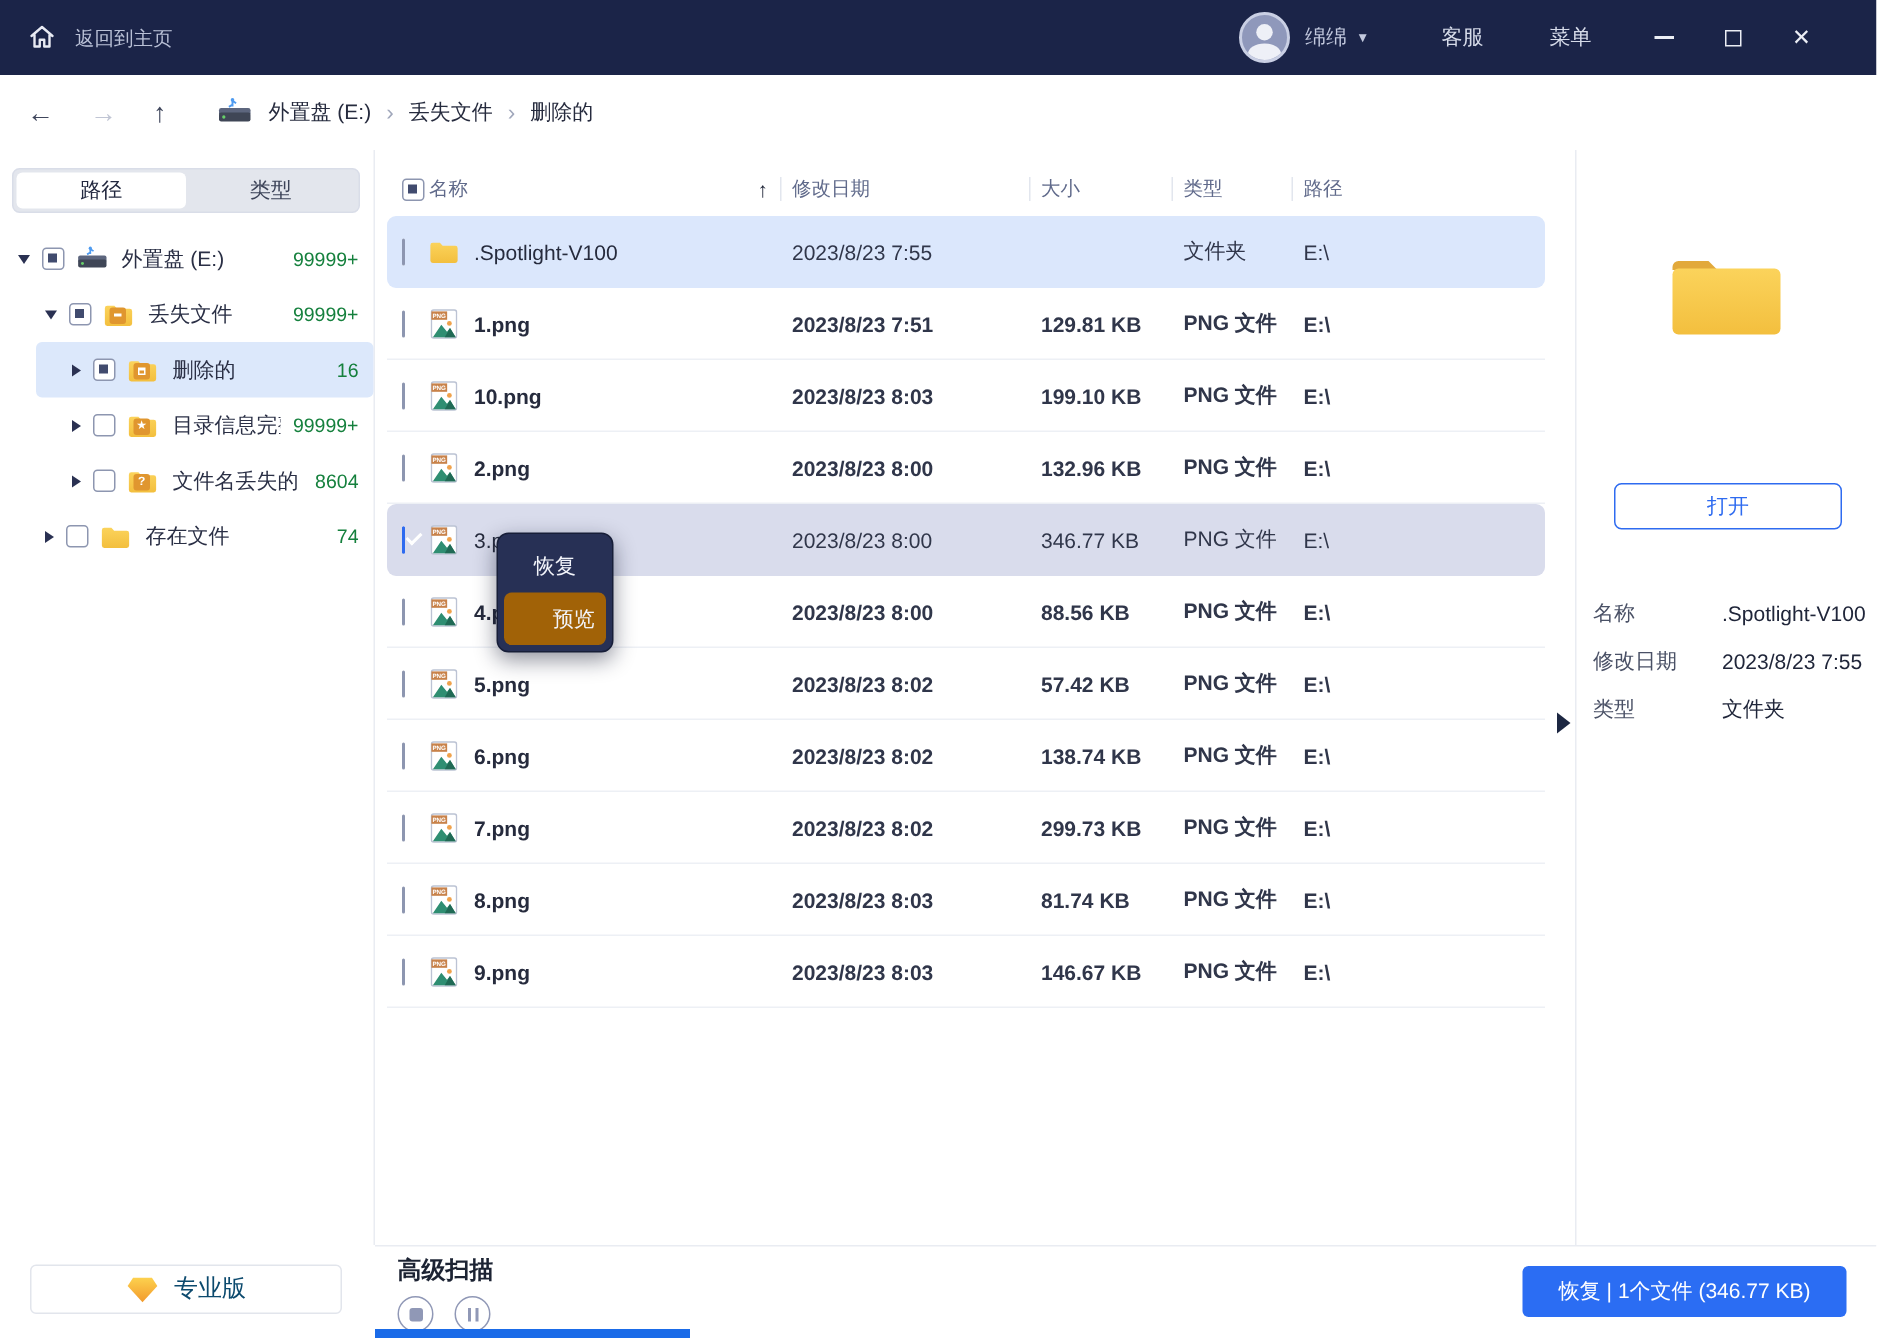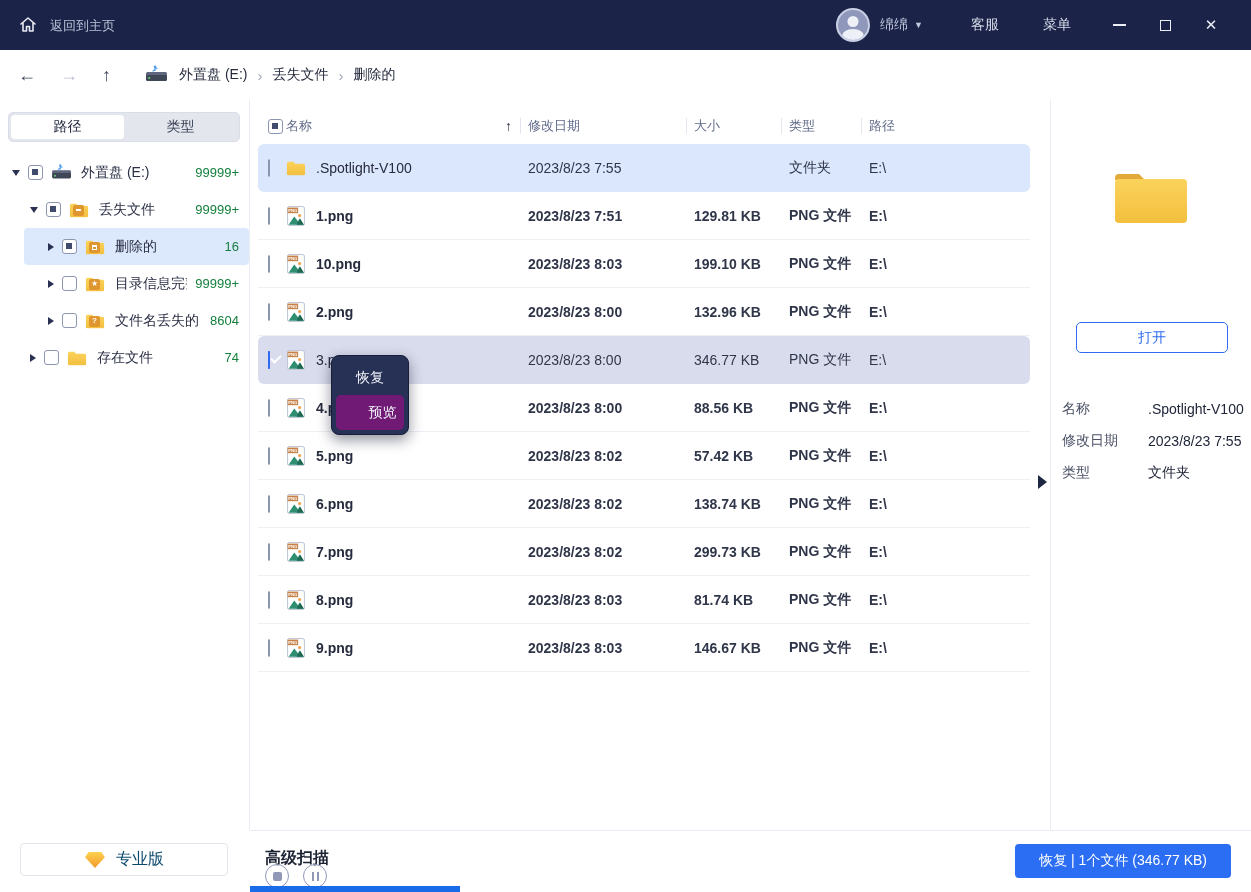--- a/index.html
+++ b/index.html
@@ -10,21 +10,21 @@
     color:#262b3d; font-size:14px;
   }
   .app { position:absolute; inset:0; }
 
   
   .titlebar { position:absolute; left:0; top:0; width:1251px; height:50px;
     background:#1b2448; display:flex; align-items:center; justify-content:space-between; }
   .tb-left { display:flex; align-items:flex-end; gap:12px; padding-left:18px; }
   .home-ic { display:flex; cursor:pointer; }
   .tb-home-label { color:#b9c0d6; font-size:13px; cursor:pointer; }
-  .tb-right { display:flex; align-items:center; gap:0; padding-right:20px; }
+  .tb-right { display:flex; align-items:center; gap:0; padding-right:30px; }
   .avatar { width:34px; height:34px; border-radius:50%; background:#8f98bb;
     border:2px solid #c9cfe4; position:relative; overflow:hidden; cursor:pointer; flex:0 0 auto; }
   .av-head { position:absolute; left:50%; top:6px; transform:translateX(-50%);
     width:11px; height:11px; border-radius:50%; background:#eef0f7; }
   .av-body { position:absolute; left:50%; top:19px; transform:translateX(-50%);
     width:22px; height:14px; border-radius:50% 50% 0 0; background:#eef0f7; }
   .tb-user { display:flex; align-items:center; gap:6px; color:#c3c9de; margin:0 26px 0 10px; cursor:pointer; }
   .tb-user .caret { font-size:9px; color:#c3c9de; }
   .tb-link { color:#d6dbe9; margin:0 22px; cursor:pointer; }
   .winbtn { width:40px; height:40px; display:flex; align-items:center; justify-content:center;
@@ -105,21 +105,21 @@
   .trow .cb { margin-left:10px; }
   .fico { width:20px; height:20px; display:flex; align-items:center; justify-content:center; }
   .cname { color:#262b3d; }
   .cdate,.csize,.ctype,.cpath { color:#30364a; }
 
   
   .ctxmenu { position:absolute; left:331px; top:355px; width:78px; background:#273055;
     border:1px solid #171e38; border-radius:8px; padding:4px; box-shadow:0 5px 14px rgba(10,15,40,.45); z-index:30; }
   .ctxitem { height:35px; display:flex; align-items:center; justify-content:center; color:#f2f4fa;
     font-size:14px; border-radius:5px; cursor:pointer; }
-  .ctxitem.hover { background:#701a75;padding-left:25px; }
+  .ctxitem.hover { background:#a16207;padding-left:25px; }
 
   
   .preview { position:absolute; left:1050px; top:100px; width:201px; height:730px; background:#fff;
     border-left:1px solid #e9ecf2; overflow:hidden; }
   .pv-folder { position:absolute; left:50%; top:68px; transform:translateX(-50%); }
   .btn-open { position:absolute; left:25px; top:222px; width:152px; height:31px; background:#fff;
     border:1px solid #2e6bf0; border-radius:5px; color:#2e6bf0; font-size:14px;
     display:flex; align-items:center; justify-content:center; cursor:pointer; }
   .pfields { position:absolute; left:0; top:293px; width:100%; }
   .pfield { display:flex; height:32px; align-items:center; }
@@ -129,21 +129,21 @@
     border-width:7px 0 7px 9px; border-color:transparent transparent transparent #1d2742; cursor:pointer; z-index:5; }
 
   
   .bottom-left { position:absolute; left:0; top:830px; width:250px; height:62px; background:#fff; }
   .btn-pro { position:absolute; left:20px; top:13px; width:208px; height:33px; background:#fff;
     border:1px solid #e2e5ec; border-radius:4px; display:flex; align-items:center; justify-content:center;
     gap:10px; cursor:pointer; }
   .btn-pro span.lbl { color:#0c4a6e; font-size:16px; }
   .bottom-main { position:absolute; left:250px; top:830px; width:1001px; height:62px; background:#fff;
     border-top:1px solid #e9ecf2; }
-  .scan-title { position:absolute; left:15px; top:17px; font-size:16px; font-weight:bold; color:#1c2333; }
+  .scan-title { position:absolute; left:15px; top:6px; font-size:16px; font-weight:bold; color:#1c2333; }
   .scan-stats { position:absolute; left:15px; top:33px; display:flex; align-items:center; gap:14px; }
   .scan-stats .txt { color:#646e8e; font-size:13px; }
   .ctl { width:24px; height:24px; border:1.5px solid #9098b6; border-radius:50%;
     display:flex; align-items:center; justify-content:center; cursor:pointer; }
   .ctl .stop-sq { width:9px; height:9px; border-radius:2px; background:#9098b6; }
   .ctl .pbar { width:2px; height:9px; background:#9098b6; margin:0 1.5px; }
   .btn-recover { position:absolute; right:20px; top:13px; height:34px; padding:0 24px; background:#2b6df3;
     border-radius:4px; color:#fff; font-size:14px; display:flex; align-items:center; justify-content:center;
     cursor:pointer; white-space:nowrap; }
   .progress-fill { position:absolute; left:0; bottom:0; height:6px; background:#1a6be8; width:0; }

